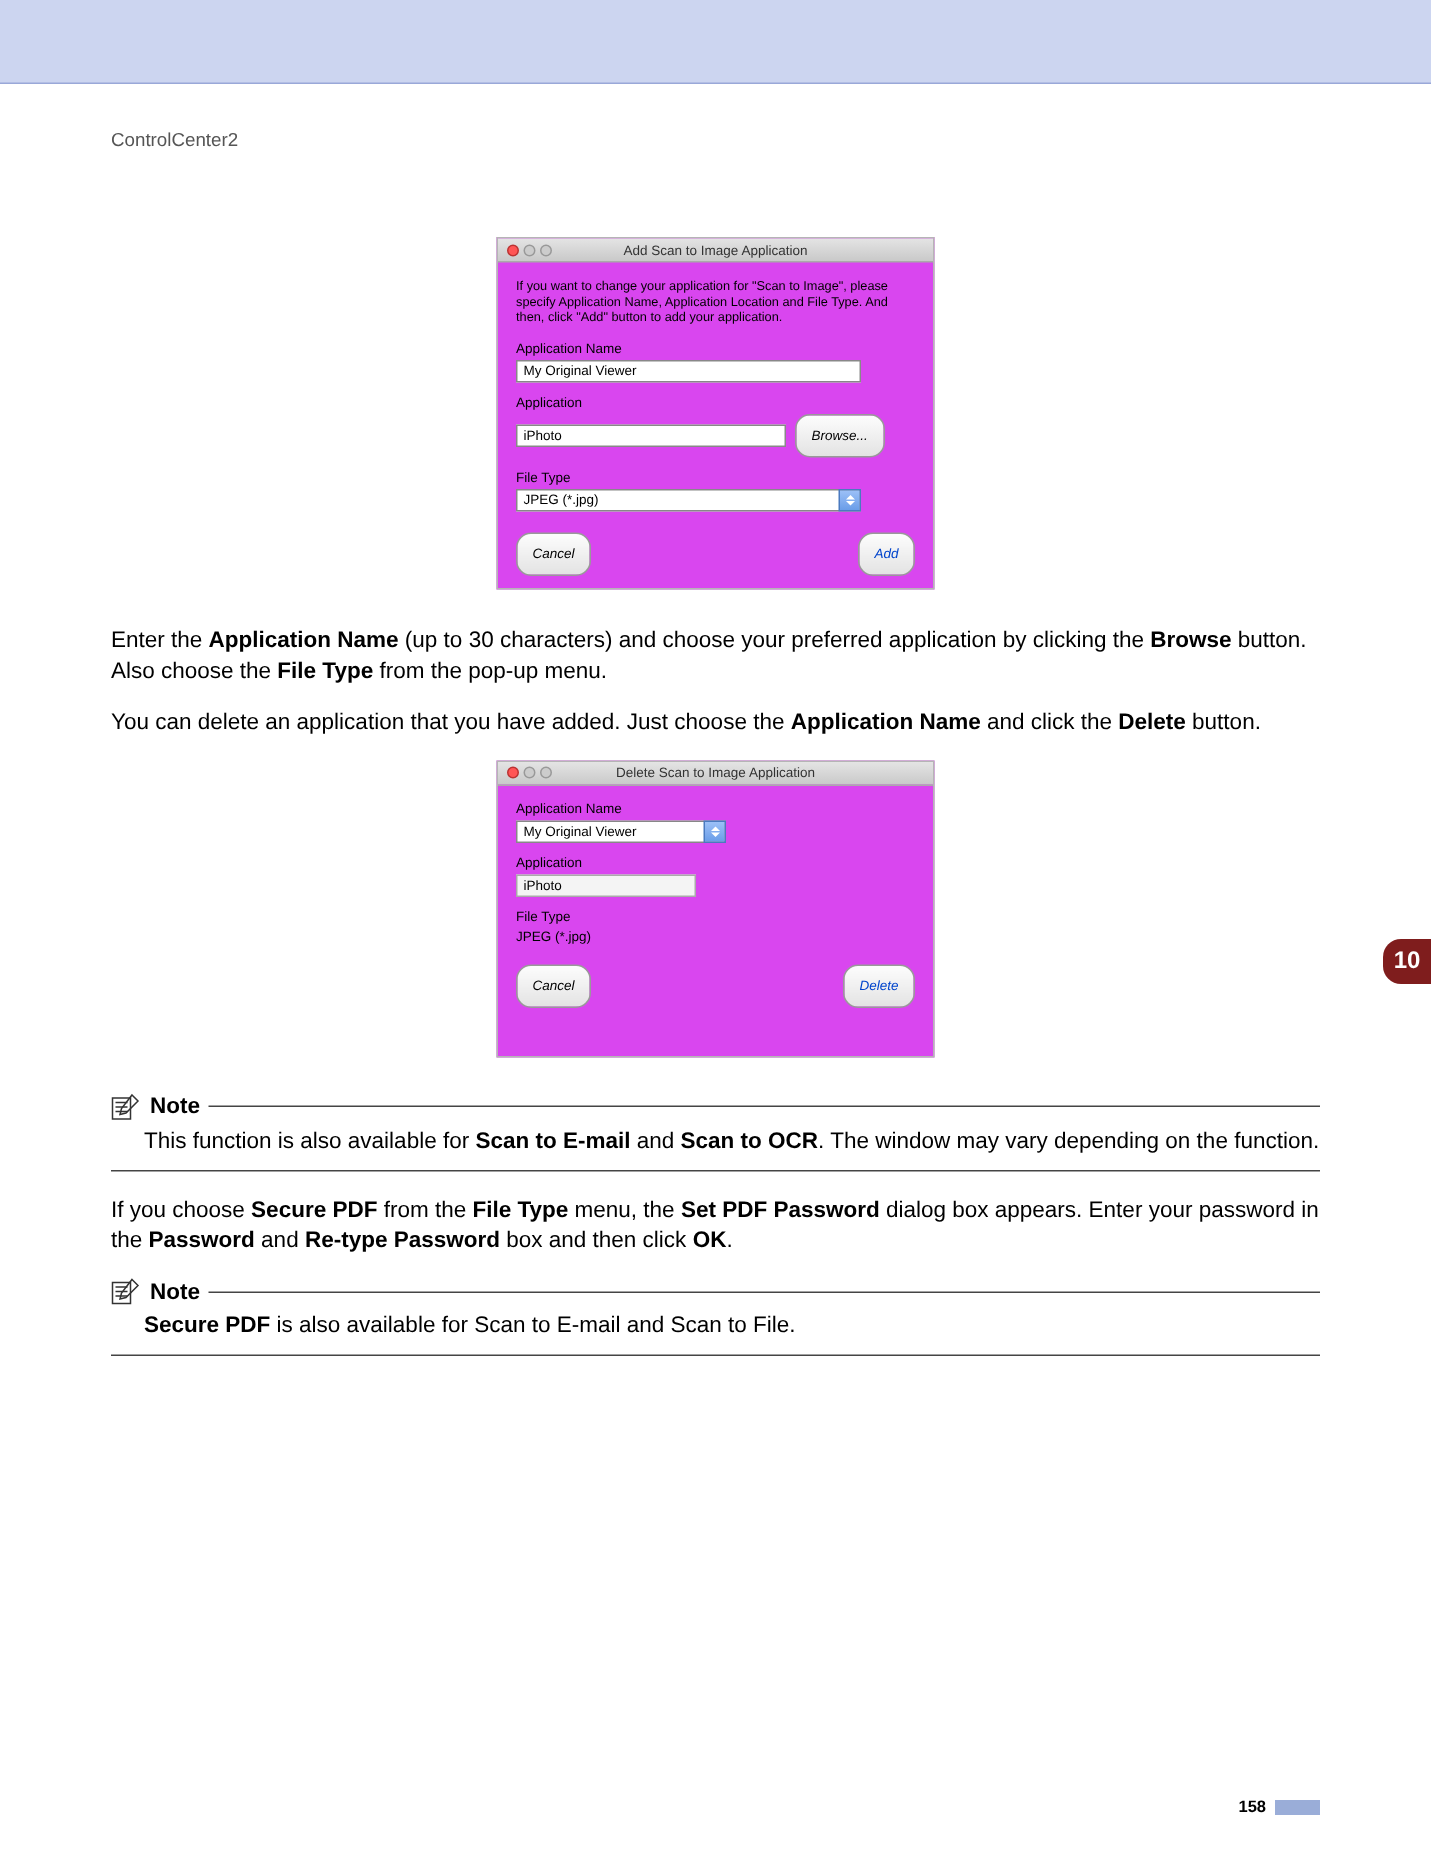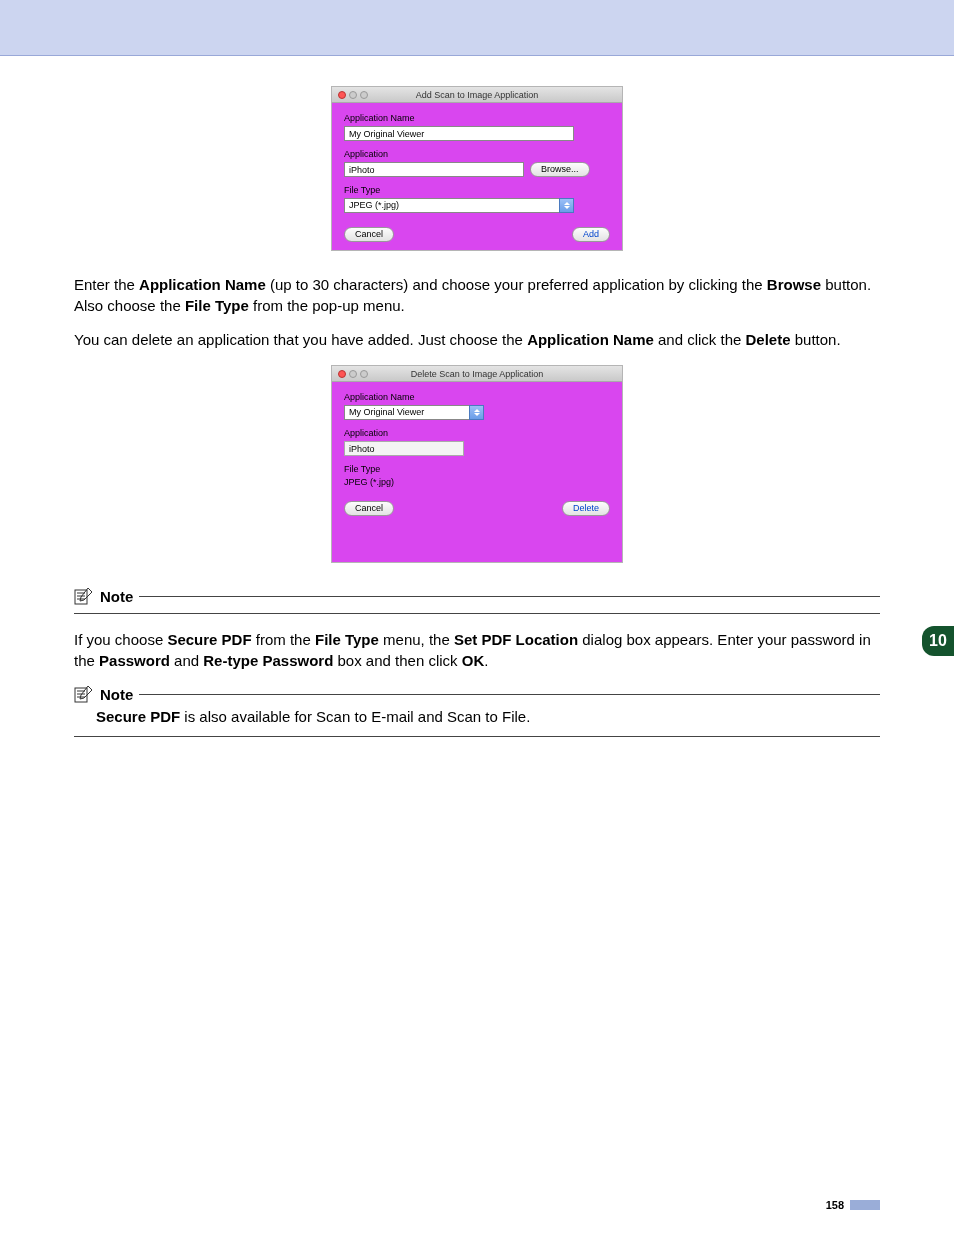--- a/index.html
+++ b/index.html
@@ -15,62 +15,65 @@
   .dot.r { background: #f55; border-color: #b33; }
   .dot.g { background: #ccc; }
   .dialog .title { position: absolute; left: 0; right: 0; text-align: center; font-size: 9px; color: #333; pointer-events: none; }
   .dialog .body { padding: 10px 12px 8px 12px; }
   .dialog .desc { font-size: 8.5px; line-height: 1.25; margin-bottom: 10px; }
   .dialog .lbl { font-size: 9px; margin-bottom: 3px; }
   .dialog input[type=text] { width: 230px; height: 15px; font-size: 9px; padding: 1px 4px; border: 1px solid #888; background: #fff; }
   .dialog .row { margin-bottom: 8px; }
   .dialog .rowflex { display: flex; align-items: center; gap: 6px; }
   .dialog .rowflex input { width: 180px; }
-  .btn { background: linear-gradient(#fdfdfd,#e3e3e3); border: 1px solid #999; border-radius: 10px; font-size: 9px; padding: 1px 10px; height: 15px; line-height: 11px; cursor: pointer; }
+  .btn { background: linear-gradient(#fdfdfd,#e3e3e3); border: 1px solid #999; border-radius: 10px; font-size: 9px; padding: 1px 10px; height: 29px; line-height: 11px; cursor: pointer; font-style: italic; }
   .btn.primary { color: #0044cc; }
   .select { position: relative; width: 230px; }
   .select .sfield { border: 1px solid #888; background: #fff; height: 15px; font-size: 9px; padding: 1px 4px; }
   .select .chev { position: absolute; right: 0; top: 0; width: 15px; height: 15px; background: linear-gradient(#9cc0f7,#6a9de8); border: 1px solid #4a7ac0; display: flex; flex-direction: column; align-items: center; justify-content: center; }
   .select .chev::before { content: ""; border-left: 3px solid transparent; border-right: 3px solid transparent; border-bottom: 3px solid #fff; margin-bottom: 1px; }
   .select .chev::after { content: ""; border-left: 3px solid transparent; border-right: 3px solid transparent; border-top: 3px solid #fff; }
   .dialog .footer { display: flex; justify-content: space-between; gap: 8px; padding-top: 6px; }
   .dialog.tall .body { min-height: 180px; }
   .roinput { width: 120px; height: 15px; font-size: 9px; padding: 1px 4px; border: 1px solid #aaa; background: #f4f4f4; }
   .select.narrow { width: 140px; }
   .para { font-size: 15px; line-height: 1.38; margin-bottom: 14px; }
   .para b { font-weight: bold; }
   .note-block { margin: 12px 0 6px 0; }
   .note-head { display: flex; align-items: center; gap: 6px; margin-bottom: 4px; }
   .note-head .label { font-weight: bold; font-size: 15px; }
   .note-rule { flex: 1; height: 1px; background: #444; }
   .note-icon { width: 20px; height: 18px; }
   .note-body { font-size: 15px; line-height: 1.38; padding-left: 22px; margin-bottom: 6px; }
   .note-end { height: 1px; background: #444; margin-top: 8px; margin-bottom: 16px; }
-  .sidetab { position: absolute; right: 0; top: 626px; width: 32px; height: 30px; background: #14532d; border-radius: 12px 0 0 12px; color: #fff; font-weight: bold; font-size: 16px; display: flex; align-items: center; justify-content: center; }
+  .sidetab { position: absolute; right: 0; top: 626px; width: 32px; height: 30px; background: #7f1d1d; border-radius: 12px 0 0 12px; color: #fff; font-weight: bold; font-size: 16px; display: flex; align-items: center; justify-content: center; }
   .pagenum-wrap { position: absolute; left: 0; right: 0; bottom: 24px; display: flex; justify-content: flex-end; align-items: center; padding-right: 74px; gap: 6px; font-size: 11px; font-weight: bold; margin-top: 38px; }
   .pagenum-bar { width: 30px; height: 10px; background: #9aadd8; }
 </style>
 </head>
 <body>
 
 <div class="topbar"></div>
 
 <div class="page">
+  <div class="breadcrumb">ControlCenter2</div>
 
   <div class="dialog-wrap">
     <div class="dialog">
       <div class="titlebar">
         <div class="traffic">
           <div class="dot r"></div>
           <div class="dot g"></div>
           <div class="dot g"></div>
         </div>
         <div class="title">Add Scan to Image Application</div>
       </div>
       <div class="body">
+        <div class="desc">If you want to change your application for "Scan to Image", please specify Application Name, Application Location and File Type.
+And then, click "Add" button to add your application.</div>
         <div class="row">
           <div class="lbl">Application Name</div>
           <input type="text" value="My Original Viewer" style="">
         </div>
         <div class="row">
           <div class="lbl">Application</div>
           <div class="rowflex">
             <input type="text" value="iPhoto" style="">
             <button class="btn">Browse...</button>
           </div>
@@ -137,25 +140,28 @@
       <svg class="note-icon" viewBox="0 0 20 18">
           <rect x="1" y="3" width="12" height="14" fill="none" stroke="#333" stroke-width="1"></rect>
           <line x1="3" y1="6" x2="11" y2="6" stroke="#333"></line>
           <line x1="3" y1="9" x2="11" y2="9" stroke="#333"></line>
           <line x1="3" y1="12" x2="11" y2="12" stroke="#333"></line>
           <path d="M14 1 L18 5 L10 13 L6 14 L7 10 Z" fill="none" stroke="#333" stroke-width="1"></path>
         </svg>
       <span class="label">Note</span>
       <div class="note-rule"></div>
     </div>
+    <div class="note-body">
+      <span>This function is also available for </span><b>Scan to E-mail</b><span> and </span><b>Scan to OCR</b><span>. The window may vary depending on the function.</span>
+    </div>
     <div class="note-end"></div>
   </div>
 
   <p class="para">
-    <span>If you choose </span><b>Secure PDF</b><span> from the </span><b>File Type</b><span> menu, the </span><b>Set PDF Location</b><span> dialog box appears. Enter your password in the </span><b>Password</b><span> and </span><b>Re-type Password</b><span> box and then click </span><b>OK</b><span>.</span>
+    <span>If you choose </span><b>Secure PDF</b><span> from the </span><b>File Type</b><span> menu, the </span><b>Set PDF Password</b><span> dialog box appears. Enter your password in the </span><b>Password</b><span> and </span><b>Re-type Password</b><span> box and then click </span><b>OK</b><span>.</span>
   </p>
 
   <div class="note-block">
     <div class="note-head">
       <svg class="note-icon" viewBox="0 0 20 18">
           <rect x="1" y="3" width="12" height="14" fill="none" stroke="#333" stroke-width="1"></rect>
           <line x1="3" y1="6" x2="11" y2="6" stroke="#333"></line>
           <line x1="3" y1="9" x2="11" y2="9" stroke="#333"></line>
           <line x1="3" y1="12" x2="11" y2="12" stroke="#333"></line>
           <path d="M14 1 L18 5 L10 13 L6 14 L7 10 Z" fill="none" stroke="#333" stroke-width="1"></path>

